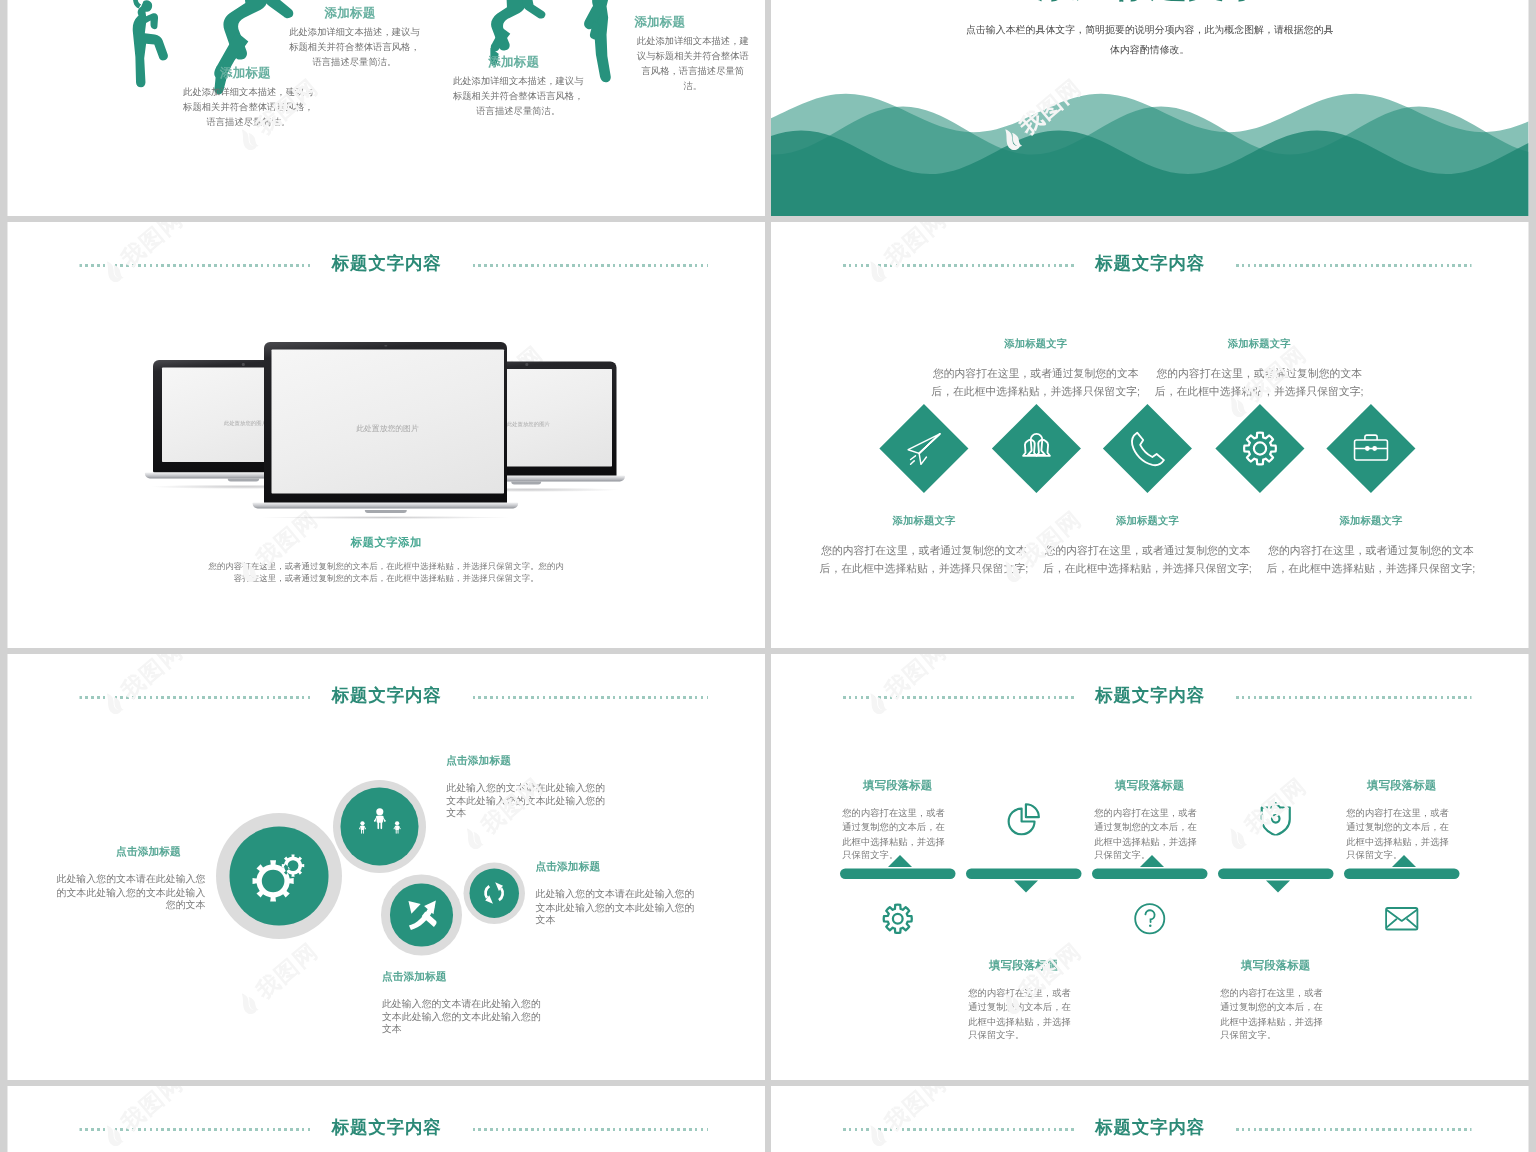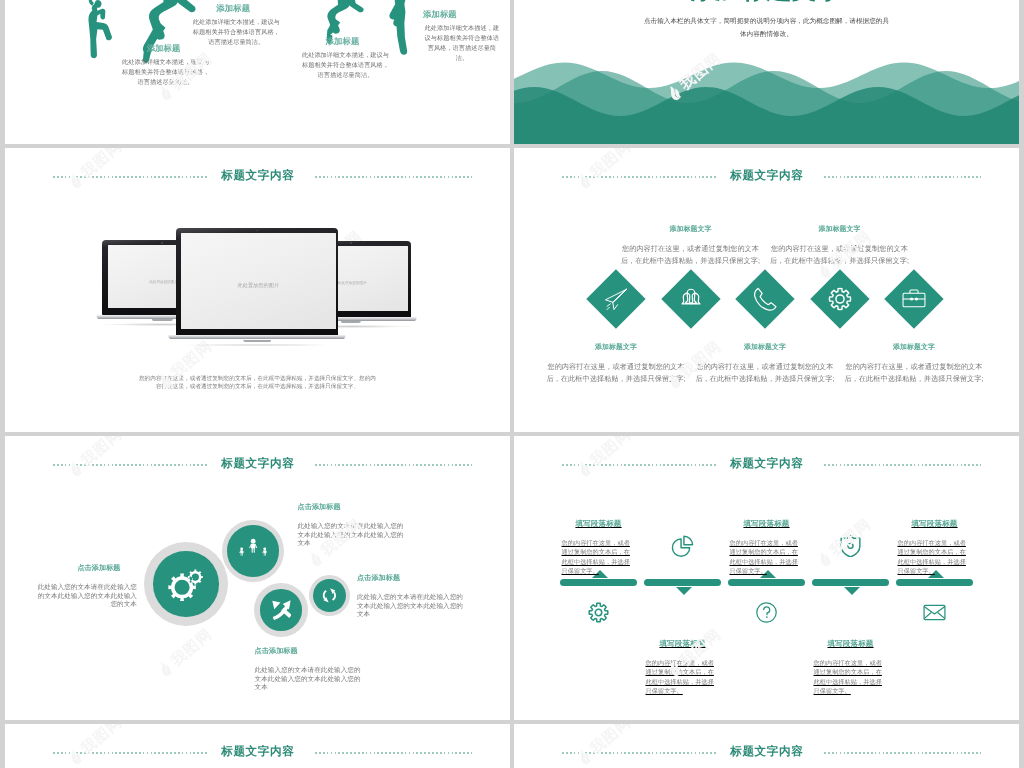--- a/index.html
+++ b/index.html
@@ -59,21 +59,21 @@
   .ring{position:absolute;border-radius:50%;background:#dcdcdc;}
   .ctxt{position:absolute;}
   .ctxt .h{font-size:7.1px;color:#57A795;font-weight:700;letter-spacing:.1px;}
   .ctxt .b{font-size:6.6px;color:#7a7a7a;line-height:8.6px;margin-top:10px;letter-spacing:.03px;}
 
   
   .tbar{position:absolute;background:#27927D;border-radius:4px;height:7px;}
   .tri{position:absolute;width:0;height:0;}
   .tri-up{border-left:8px solid transparent;border-right:8px solid transparent;border-bottom:8px solid #27927D;}
   .tri-dn{border-left:8px solid transparent;border-right:8px solid transparent;border-top:8px solid #27927D;}
-  .ttxtb{position:absolute;text-decoration:underline;}
+  .ttxtb{position:absolute;}
   .ttxtb .h{font-size:7.6px;color:#56A795;font-weight:700;letter-spacing:.1px;text-align:center;}
   .ttxtb .b{font-size:6.2px;color:#7a7a7a;line-height:9.4px;margin-top:9px;letter-spacing:.03px;text-align:left;}
   .tic{position:absolute;display:flex;align-items:center;justify-content:center;}
 
   
   .wmlayer{position:absolute;left:0;top:0;width:505px;height:284px;pointer-events:none;
            overflow:hidden;z-index:0;}
   .wm{position:absolute;display:flex;align-items:center;gap:3px;
       transform:rotate(-40deg);transform-origin:left top;color:#f5f5f5;
       font-size:15px;font-weight:700;font-family:"Liberation Sans",sans-serif;
@@ -180,20 +180,21 @@
       <div class="lap" style="left:170.8px;top:80px;width:162.6px;height:107.8px;z-index:5">
         <div class="lid" style="height:107.8px"></div>
         <div class="cam" style="top:1.9px"></div>
         <div class="scr" style="left:5.3px;top:5.1px;right:2.8px;bottom:6.9px">
           <div class="scr-txt" style="top:49.2px;font-size:5.2px">此处置放您的图片</div>
         </div>
         <div class="base" style="top:107.3px;width:177.2px;height:4.2px"></div>
         <div class="notch" style="top:111.5px;width:27.6px"></div>
         <div class="shdw" style="top:115.6px;width:164.8px"></div>
       </div>
+      <div class="cap-t" style="top:209px">标题文字添加</div>
       <div class="cap-b" style="left:133px;top:226px;width:239px">您的内容打在这里，或者通过复制您的文本后，在此框中选择粘贴，并选择只保留文字。您的内容打在这里，或者通过复制您的文本后，在此框中选择粘贴，并选择只保留文字。</div>
       <div class="wmlayer">
         <div class="wm" style="left:60px;top:30px">
           <svg class="flame" viewBox="0 0 40 52" xmlns="http://www.w3.org/2000/svg" fill="#f5f5f5">
             <path d="M22 0 c6 10 4 17 -1 23 c-4 5 -6 9 -5 14 c1 5 5 8 9 7 c-3 4 -9 5 -14 2 c-7 -4 -9 -13 -5 -21 c3 -6 8 -11 12 -17 c2 -3 3 -6 4 -8 z"></path>
             <path d="M28 14 c5 8 5 15 1 21 c-3 5 -4 9 -2 13 c-6 -1 -10 -6 -10 -12 c0 -5 3 -9 6 -13 c3 -3 5 -6 5 -9 z"></path>
           </svg>
           <span>我图网</span>
         </div>
         <div class="wm" style="left:300px;top:120px">

